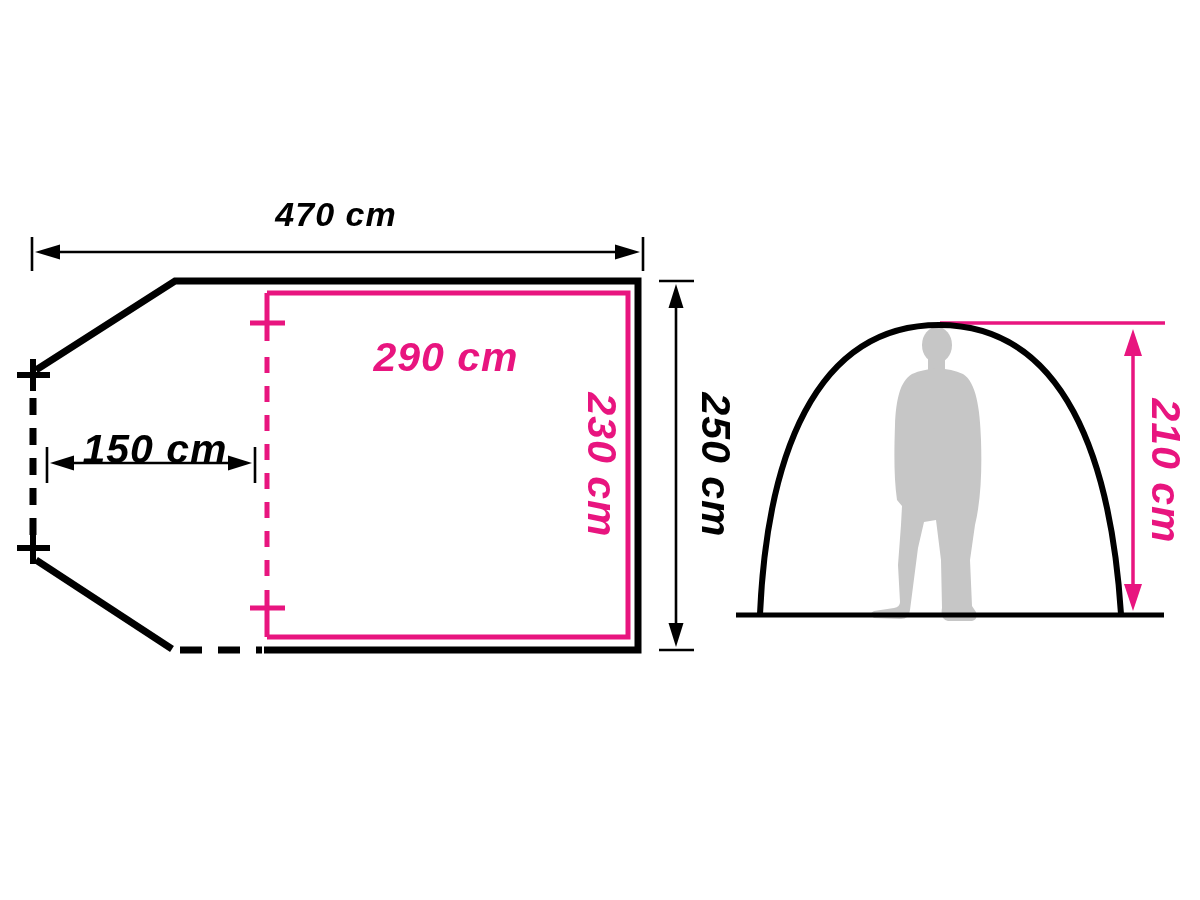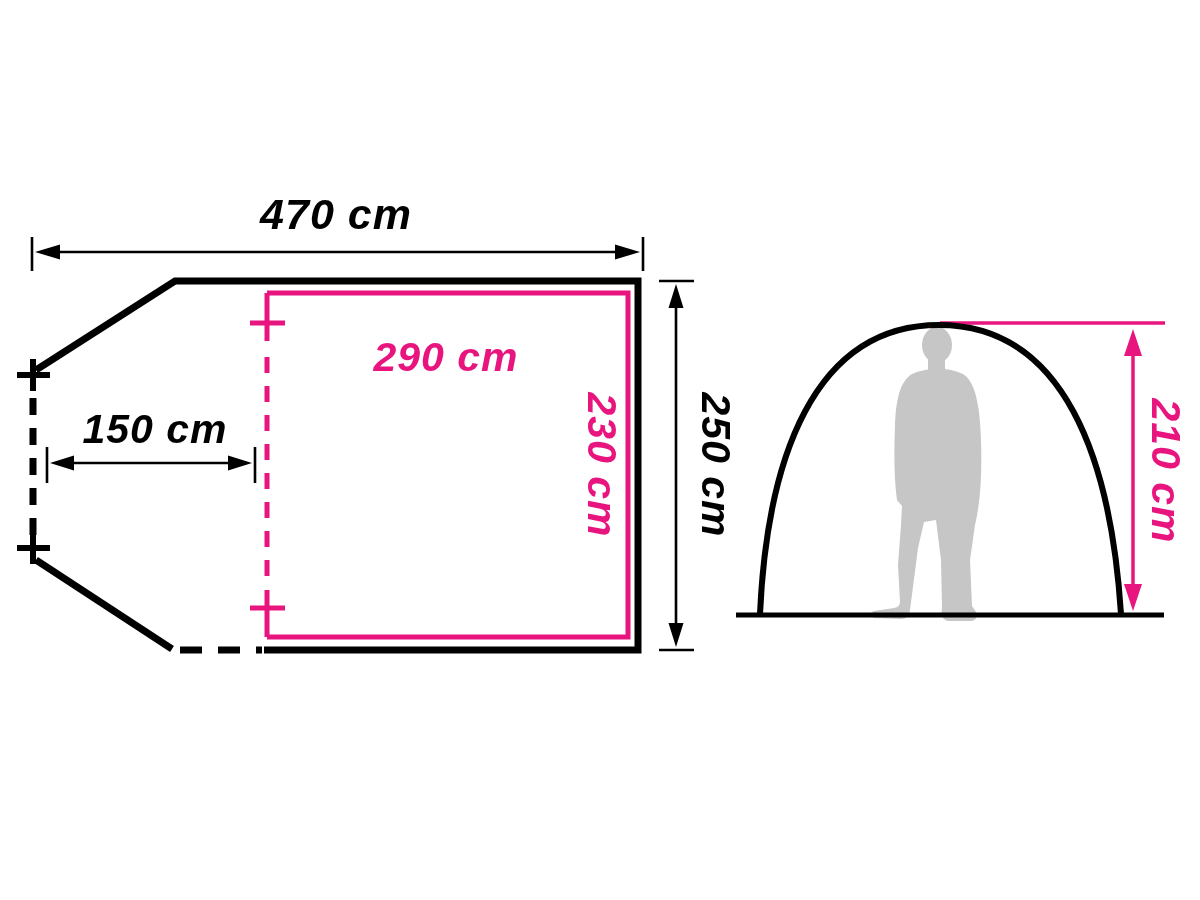--- a/index.html
+++ b/index.html
@@ -131,23 +131,23 @@
                  C 980,408 976,382 963,374
                  C 947,366 925,368 912,374 Z"></path>
       </g>
 
       <path class="outline-stroke" style="stroke-width:6" d="M 760,614 C 767,460 813,325 939,325 C 1065,325 1111,460 1121,614"></path>
 
       <path class="outline-stroke" style="stroke-width:5" d="M 736,615 H 1164"></path>
     </g>
   </svg>
 
-  <div class="dim-label" style="left:336px;top:214px;font-size:43px;">470 cm</div>
+  <div class="dim-label" style="left:336px;top:214px;font-size:34px;">470 cm</div>
 
-  <div class="dim-label" style="left:155px;top:429px;">150 cm</div>
+  <div class="dim-label" style="left:155px;top:449px;">150 cm</div>
 
   <div class="dim-label pink" style="left:446px;top:317px;margin-top:40px;">290 cm</div>
 
   <div class="dim-label pink rot" style="left:601px;top:465px;">230 cm</div>
 
   <div class="dim-label rot" style="left:715px;top:465px;">250 cm</div>
 
   <div class="dim-label pink rot" style="left:1165px;top:471px;">210 cm</div>
 
 </div>

